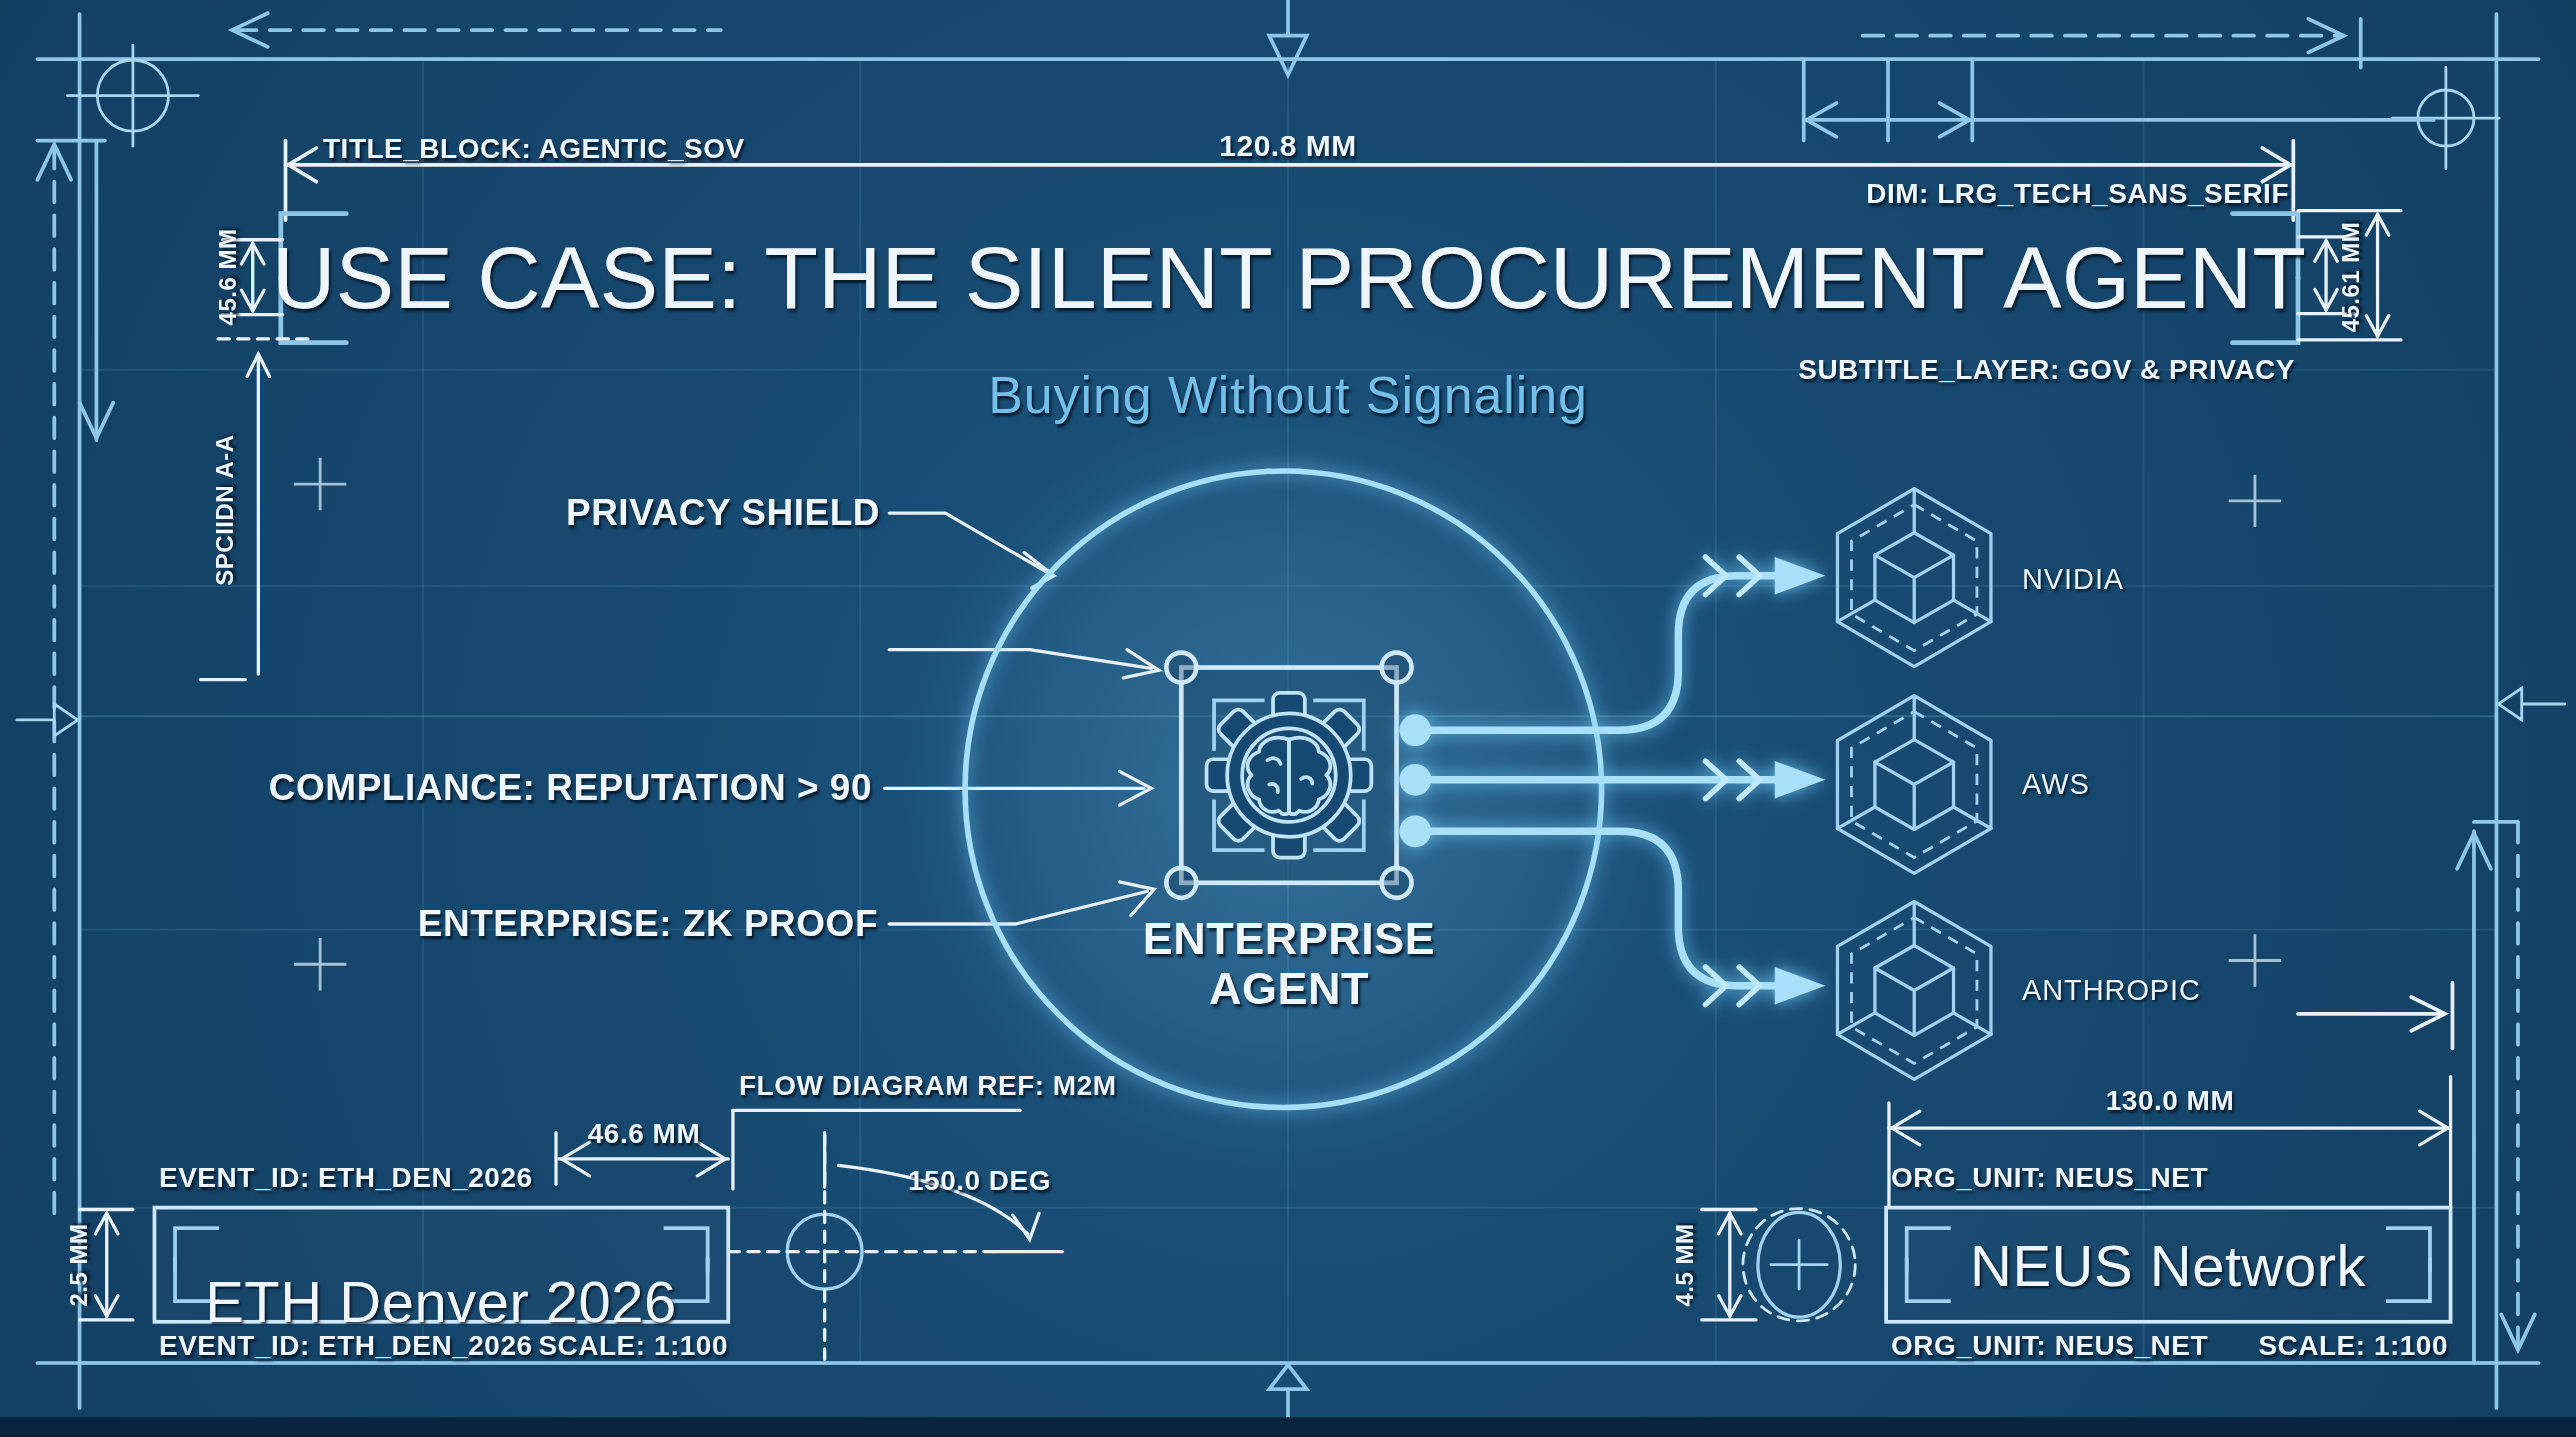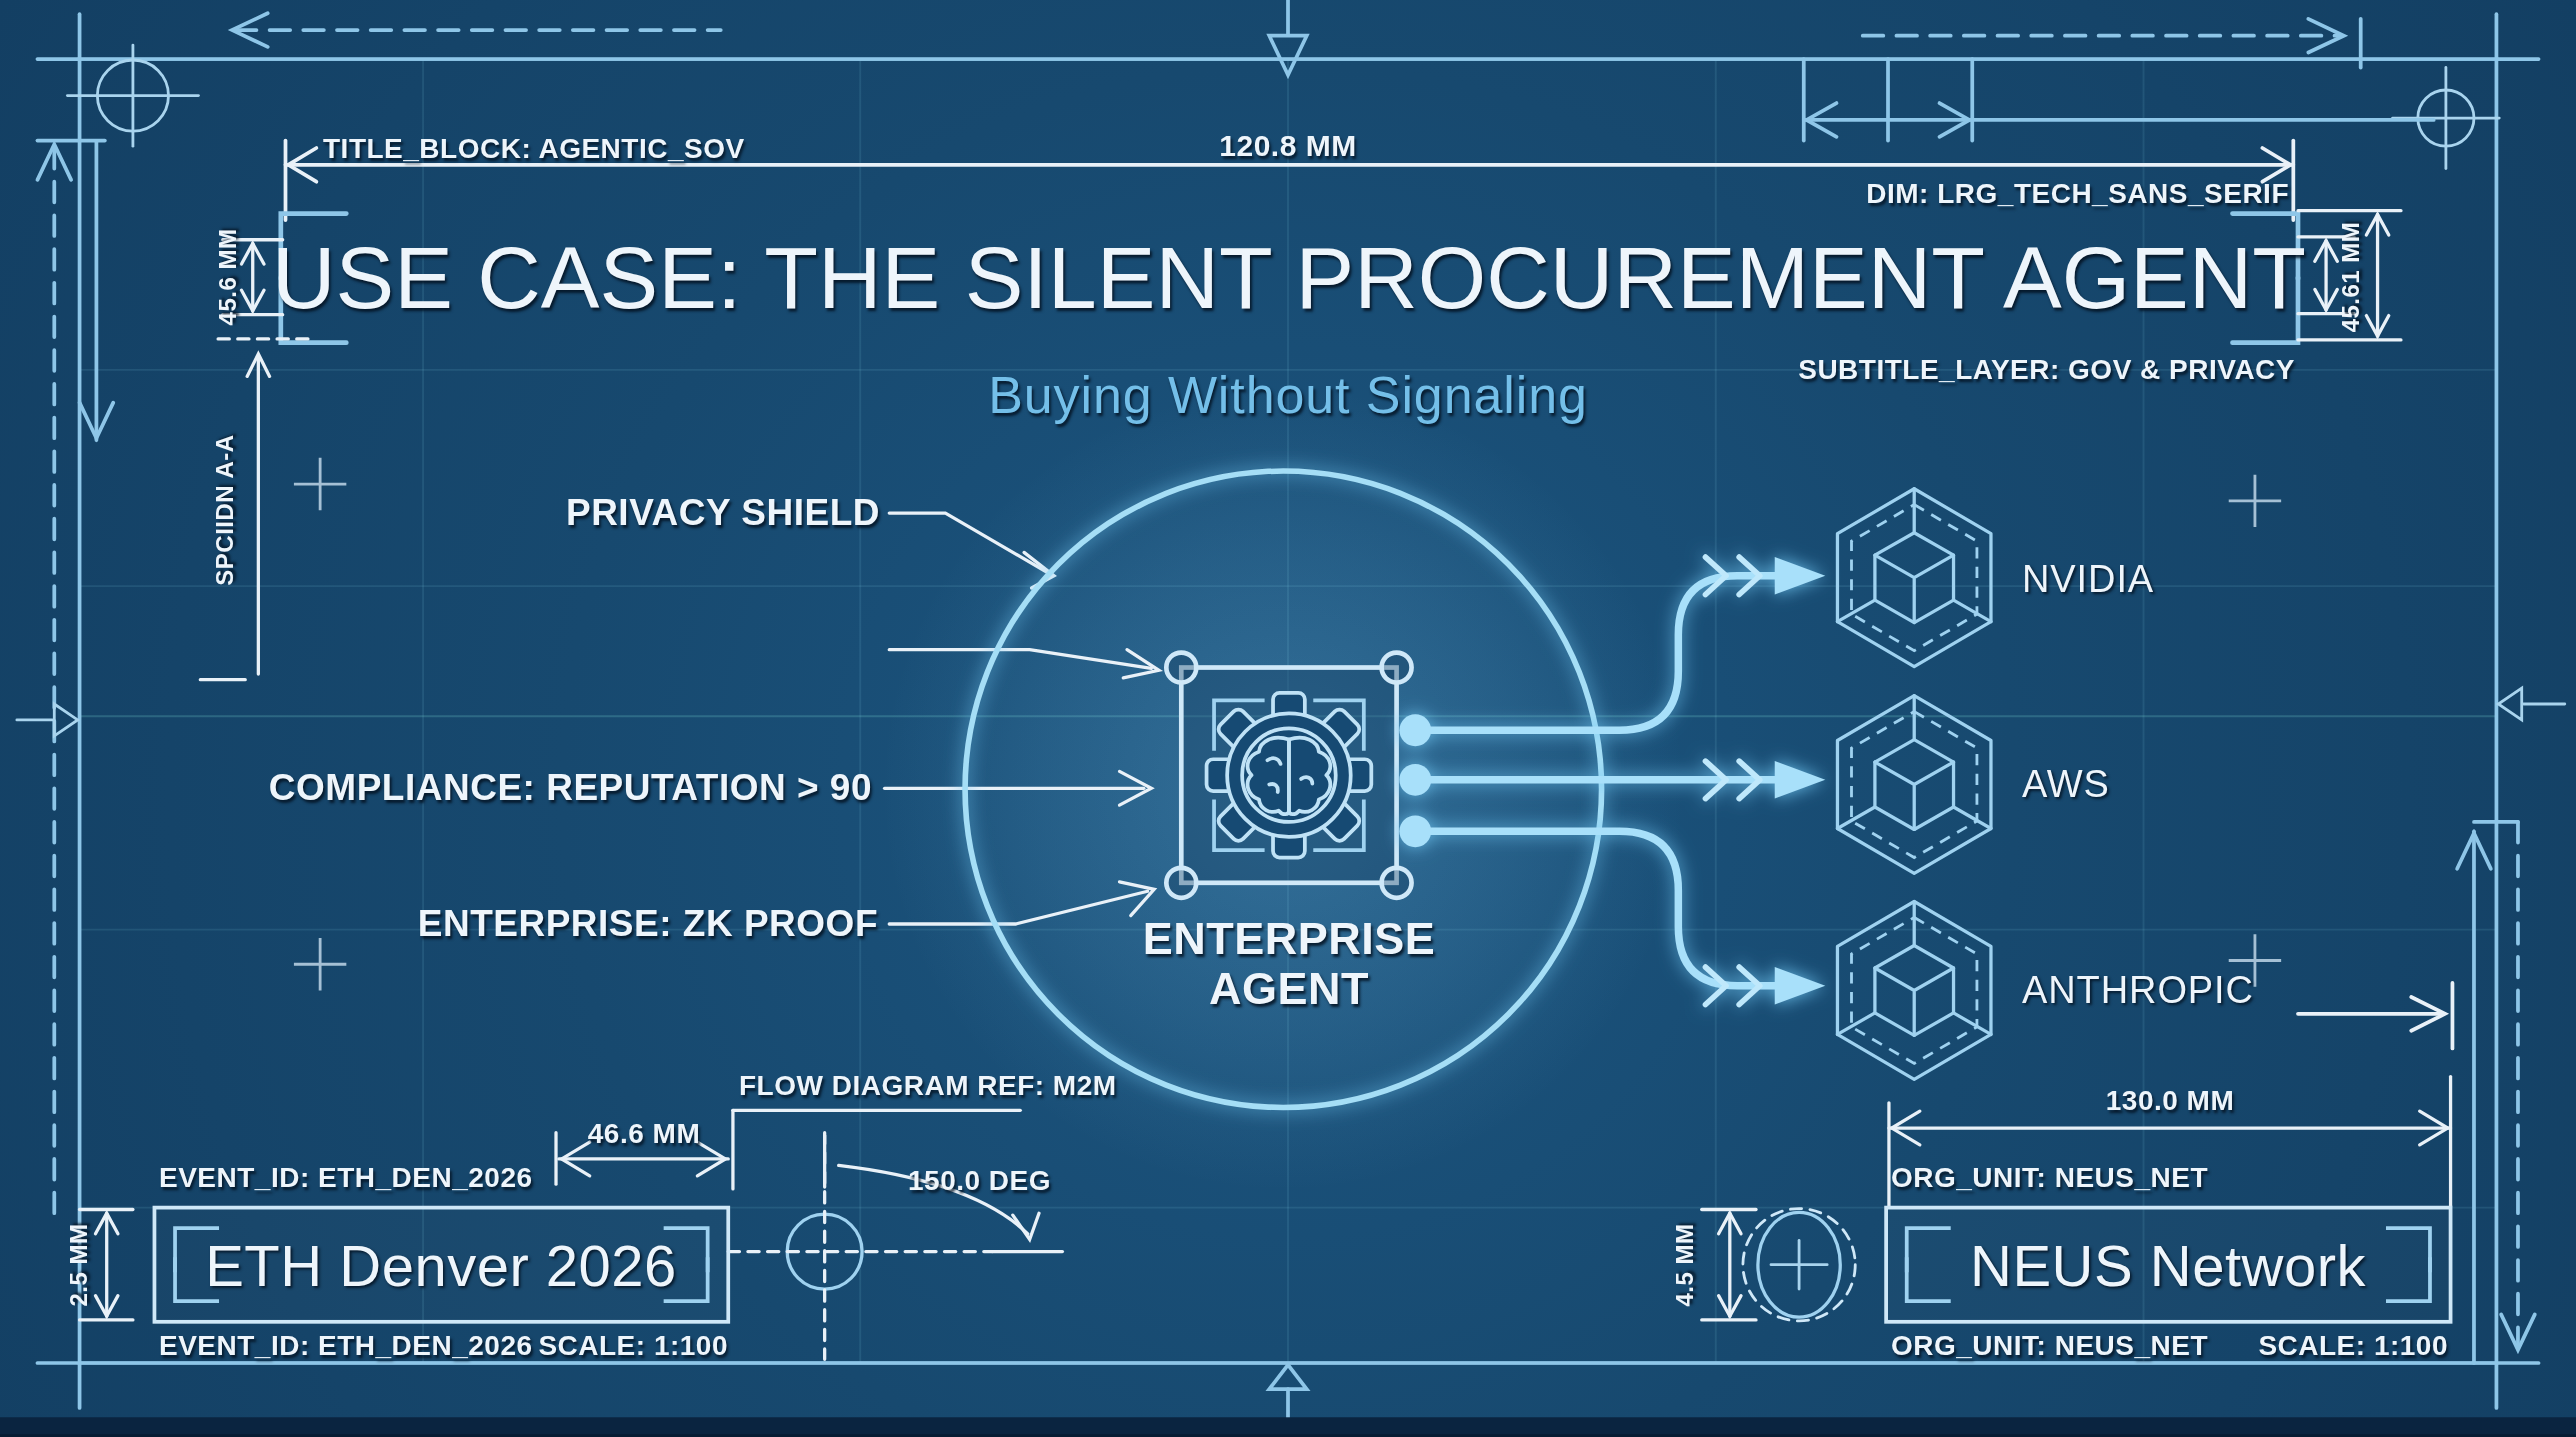--- a/index.html
+++ b/index.html
@@ -26,21 +26,21 @@
   .bracket{stroke:#9fd2f0;stroke-width:4;fill:none;stroke-linecap:square;}
   .node{stroke:#cfe8f8;stroke-width:5;fill:rgba(20,60,95,0.35);}
   .gearline{stroke:#bfe2f6;stroke-width:4;fill:none;stroke-linecap:round;stroke-linejoin:round;}
   .cube{stroke:#9fd2f0;stroke-width:3.5;fill:none;stroke-linecap:round;stroke-linejoin:round;}
   .cube-d{stroke:#9fd2f0;stroke-width:3;fill:none;stroke-dasharray:12 9;}
   .plus{stroke:#c9dff0;stroke-width:3;opacity:.8;}
   
   .lbl{position:absolute;color:#eef5fb;font-weight:700;white-space:nowrap;
        text-shadow:1.9px 2.8px 2.8px rgba(4,18,33,.85);letter-spacing:0.5px;}
   .s26{font-size:24px}.s30{font-size:28px}.s32{font-size:30px}.s40{font-size:37px}
-  .s44{font-size:38px;font-weight:400;letter-spacing:0.9px;}
+  .s44{font-size:29px;font-weight:400;letter-spacing:0.9px;}
   .s48{font-size:45px}.s62{font-size:58px;font-weight:500;}
   .title{font-size:88px;font-weight:400;letter-spacing:0px;}
   .subtitle{font-size:52px;font-weight:500;color:#74bfe9;letter-spacing:0.9px;}
   .ctr{transform:translate(-50%,-50%);}
   .vctr{transform:translateY(-50%);}
   .rctr{transform:translate(-50%,-50%) rotate(-90deg);}
 </style>
 </head>
 <body>
 
@@ -344,21 +344,21 @@
 
 <div class="lbl s44 vctr" style="left:2022px;top:579px">NVIDIA</div>
 <div class="lbl s44 vctr" style="left:2022px;top:784px">AWS</div>
 <div class="lbl s44 vctr" style="left:2022px;top:990px">ANTHROPIC</div>
 
 <div class="lbl s30 vctr" style="left:739px;top:1086px">FLOW DIAGRAM REF: M2M</div>
 <div class="lbl s30 ctr" style="left:644px;top:1134px">46.6 MM</div>
 <div class="lbl s30 vctr" style="left:908px;top:1181px">150.0 DEG</div>
 
 <div class="lbl s30 vctr" style="left:159px;top:1178px">EVENT_ID: ETH_DEN_2026</div>
-<div class="lbl s62 ctr" style="left:441px;top:1265px">ETH Denver 2026</div>
+<div class="lbl s62 ctr" style="left:441px;top:1301px">ETH Denver 2026</div>
 <div class="lbl s30 vctr" style="left:159px;top:1346px">EVENT_ID: ETH_DEN_2026</div>
 <div class="lbl s30 vctr" style="right:1848px;top:1346px">SCALE: 1:100</div>
 <div class="lbl s26 rctr" style="left:79px;top:1265px">2.5 MM</div>
 
 <div class="lbl s30 ctr" style="left:2170px;top:1101px">130.0 MM</div>
 <div class="lbl s30 vctr" style="left:1891px;top:1178px">ORG_UNIT: NEUS_NET</div>
 <div class="lbl s62 ctr" style="left:2168px;top:1265px">NEUS Network</div>
 <div class="lbl s30 vctr" style="left:1891px;top:1346px">ORG_UNIT: NEUS_NET</div>
 <div class="lbl s30 vctr" style="right:128px;top:1346px">SCALE: 1:100</div>
 <div class="lbl s26 rctr" style="left:1685px;top:1265px">4.5 MM</div>

